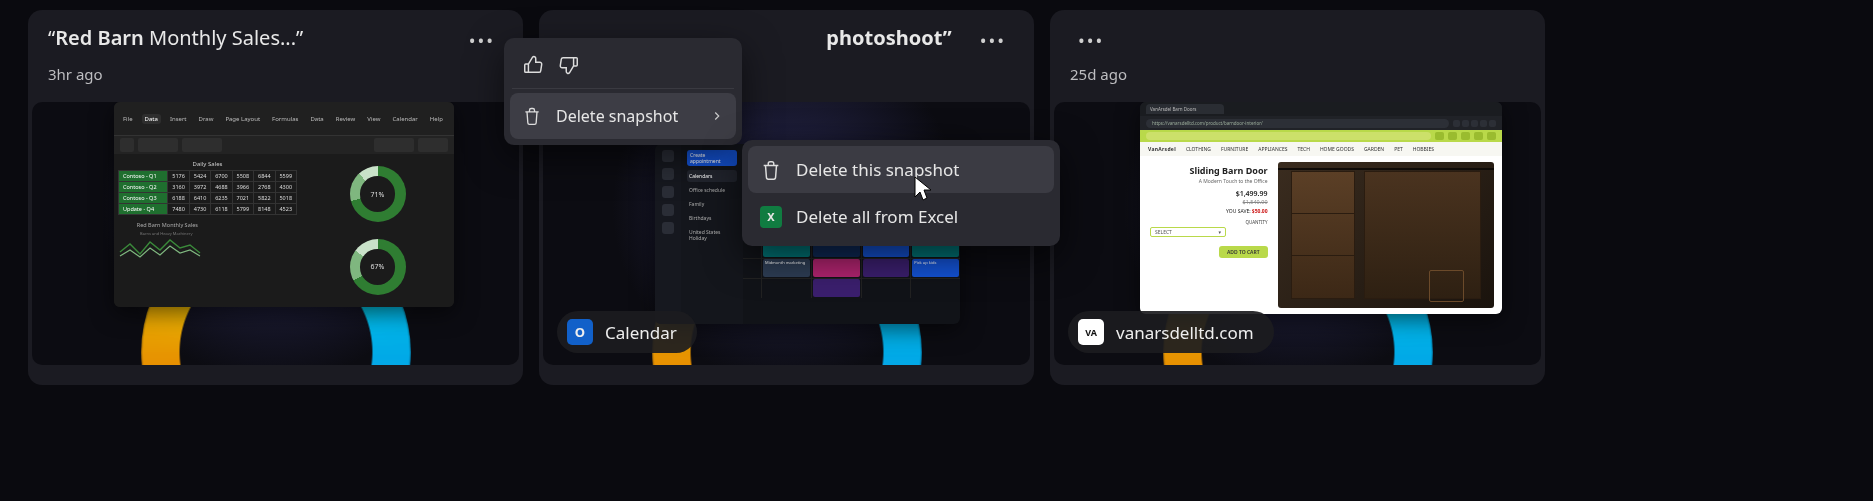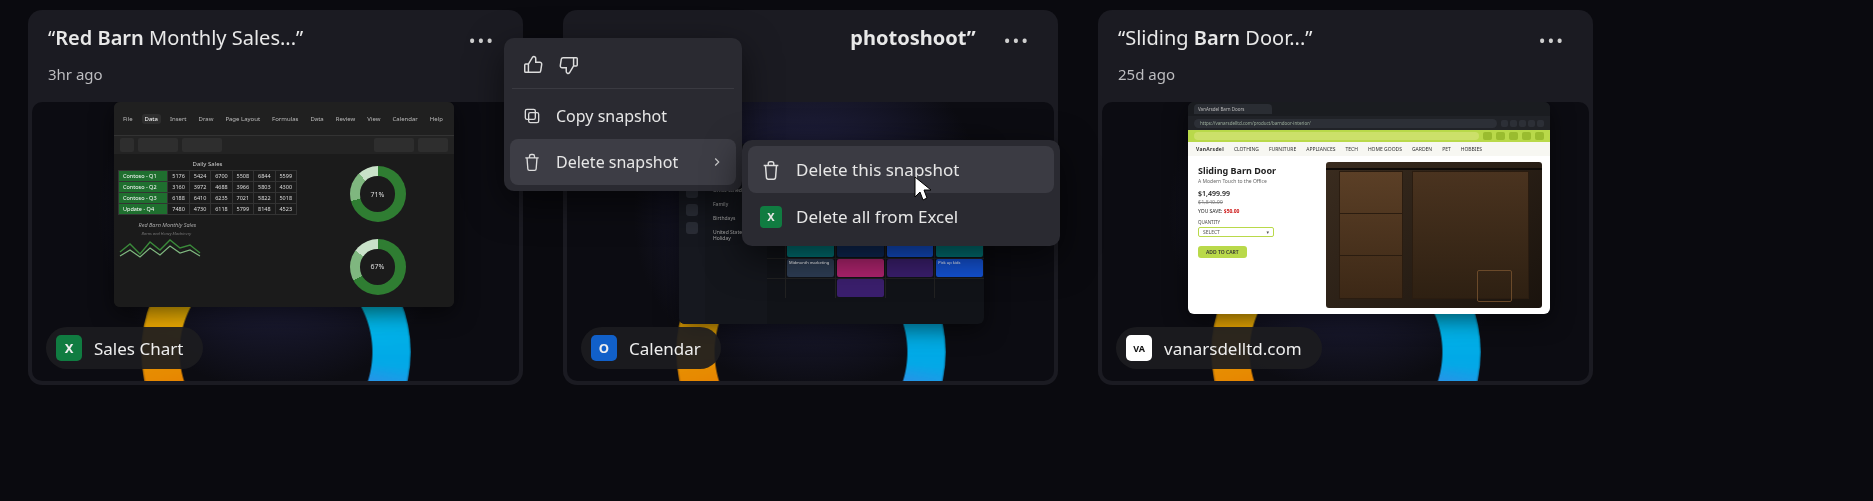--- a/index.html
+++ b/index.html
@@ -7,21 +7,21 @@
     background: #0a0a0f;
     font-family: "Segoe UI", system-ui, sans-serif;
     color: #fff;
     width: 1873px;
     height: 501px;
     overflow: hidden;
     position: relative;
   }
   .cards-row {
     display: flex;
-    gap: 40px;
+    gap: 16px;
     padding: 10px 28px;
   }
   .card {
     background: #1b1b22;
     border-radius: 14px;
     width: 495px;
     height: 375px;
     position: relative;
     overflow: hidden;
     display: flex;
@@ -47,21 +47,21 @@
   .more-btn {
     color: #cfcfcf;
     font-size: 18px;
     letter-spacing: 2px;
     cursor: pointer;
     padding: 4px 8px;
     border-radius: 6px;
   }
   .thumb-wrap {
     flex: 1;
-    margin: 10px 4px 4px 4px;
+    margin: 10px 4px 20px 4px;
     border-radius: 10px;
     position: relative;
     overflow: hidden;
     background: radial-gradient(circle at 50% 40%, #2a2a55 0%, #0c0c12 60%);
     padding-left: 40px;
   }
   
   .rainbow {
     position: absolute;
     left: 50%; transform: translateX(-50%);
@@ -119,21 +119,21 @@
   .tabbar { height:14px; background:#1a1c20; display:flex; align-items:center; gap:4px; padding:0 6px;}
   .tabbar .tab { background:#2a2d33; height:10px; width:78px; border-radius:4px 4px 0 0; font-size:4.5px; color:#bbb; display:flex; align-items:center; padding:0 4px;}
   .addrbar { height:14px; background:#202227; display:flex; align-items:center; padding:0 6px; gap:4px;}
   .addr-pill { flex:1; height:9px; background:#2c2f36; border-radius:5px; font-size:4.5px; color:#9a9; display:flex; align-items:center; padding:0 6px;}
   .addr-icons { display:flex; gap:2px;} .addr-icons span{width:7px;height:7px;border-radius:2px;background:#2c2f36;}
   .site-banner { height:12px; background:#b9d94a; display:flex; align-items:center; justify-content:flex-end; padding:0 6px; gap:4px;}
   .site-banner span { width:9px; height:8px; background:#9abc2f; border-radius:2px;}
   .site-nav { height:14px; background:#f7f7f2; display:flex; align-items:center; padding:0 8px; gap:10px; font-size:5px; color:#333;}
   .site-nav b { font-weight:700; letter-spacing:.3px;}
   .site-body { display:flex; height: calc(100% - 54px); background:#fff;}
-  .site-info { width:38%; padding:8px 10px; color:#222;}
+  .site-info { width:38%; padding:8px 10px; color:#222;text-align:right;}
   .site-info h1 { font-size:9px; font-weight:700;}
   .site-info .tag { font-size:5px; color:#666; margin:1px 0 5px;}
   .site-info .price { font-size:7px; font-weight:600;}
   .site-info .strike { text-decoration:line-through; color:#888; font-size:5.5px;}
   .site-info .save { font-size:5px; margin-top:2px;} .site-info .save b{color:#c11;}
   .site-info label { font-size:4.5px; color:#444; display:block; margin-top:5px;}
   .sel-box { border:1px solid #b9d94a; height:10px; width:76px; border-radius:2px; font-size:5px; color:#555; display:flex; align-items:center; padding:0 4px; justify-content:space-between; margin-top:2px;}
   .cart-btn { margin-top:6px; background:#b9d94a; color:#333; font-size:5px; font-weight:600; padding:3px 8px; border-radius:3px; display:inline-block;}
   .site-img { flex:1; background:linear-gradient(135deg,#3a2c1f,#1a130d); position:relative; margin:6px 8px 6px 0; border-radius:3px; overflow:hidden;}
   .door { position:absolute; left:6%; top:6%; width:30%; height:88%; background:linear-gradient(180deg,#5b3f26,#3c2816); border:1px solid #2a1c10;}
@@ -267,21 +267,21 @@
                     <td>5508</td>
                     <td>6844</td>
                     <td>5599</td>
                   </tr>
               <tr>
                     <td class="lbl">Contoso - Q2</td>
                     <td>3160</td>
                     <td>3972</td>
                     <td>4688</td>
                     <td>3966</td>
-                    <td>5803</td>
+                    <td>2768</td>
                     <td>4300</td>
                   </tr>
               <tr>
                     <td class="lbl">Contoso - Q3</td>
                     <td>6188</td>
                     <td>6410</td>
                     <td>6235</td>
                     <td>7021</td>
                     <td>5822</td>
                     <td>5018</td>
@@ -291,39 +291,35 @@
                     <td>7480</td>
                     <td>4730</td>
                     <td>6118</td>
                     <td>5799</td>
                     <td>8148</td>
                     <td>4523</td>
                   </tr>
             </tbody>
               </table>
             <div style="display:flex; gap:4px;">
-              <div style="width:54%;font-style:italic;">
+              <div style="width:54%;">
                 <div class="excel-subtitle" style="text-align:center">Red Barn Monthly Sales</div>
                 <div style="font-size:4px;color:#777;text-align:center">Barns and Heavy Machinery</div>
                 <svg width="100%" height="26">
                   <polyline points="2,16 12,8 22,18 32,6 42,14 52,4 62,12 72,9 82,17" fill="none" stroke="#3a8a3a" stroke-width="1.4"></polyline>
                   <polyline points="2,20 12,14 22,21 32,12 42,19 52,10 62,17 72,14 82,20" fill="none" stroke="#7fb77f" stroke-width="1.2"></polyline>
                 </svg>
               </div>
             </div>
           </div>
           <div class="excel-right">
             <div class="donut" data-pct="71%"></div>
             <div class="donut donut2" data-pct="67%"></div>
           </div>
         </div>
-      </div>
-      <div class="chip">
-        <div class="icon-box ic-excel"></div>
-        <span>Sales Chart</span>
       </div>
     </div>
   </div>
 
   <div class="card">
     <div class="card-header">
       <div class="card-title" style="margin-left:auto;font-weight:bold;">photoshoot”</div>
       <div class="more-btn" style="margin-left:20px;">•••</div>
     </div>
     <div class="card-time">&nbsp;</div>
@@ -411,23 +407,20 @@
       </div>
       <div class="chip">
         <div class="icon-box ic-outlook"></div>
         <span>Calendar</span>
       </div>
     </div>
   </div>
 
   <div class="card">
     <div class="card-header">
-      <div class="card-title">
-        <span>“Sliding </span><b>Barn</b><span> Door...”</span>
-      </div>
       <div class="more-btn">•••</div>
     </div>
     <div class="card-time">25d ago</div>
     <div class="thumb-wrap">
       <div class="rainbow"></div>
       <div class="app-window browser-win">
         <div class="tabbar">
           <div class="tab">VanArsdel Barn Doors</div>
         </div>
         <div class="addrbar">
@@ -497,29 +490,20 @@
           <path d="M7 11v9H4a1 1 0 0 1-1-1v-7a1 1 0 0 1 1-1h3zm0 0 4.5-7.5A2 2 0 0 1 15 5v4h4.5a2 2 0 0 1 2 2.3l-1.1 7A2 2 0 0 1 18.4 20H7"></path>
         </svg>
     </span>
     <span>
       <svg width="22" height="22" viewBox="0 0 24 24" fill="none" stroke="#ddd" stroke-width="1.6">
           <path d="M17 13V4h3a1 1 0 0 1 1 1v7a1 1 0 0 1-1 1h-3zm0 0-4.5 7.5A2 2 0 0 1 9 19v-4H4.5a2 2 0 0 1-2-2.3l1.1-7A2 2 0 0 1 5.6 4H17"></path>
         </svg>
     </span>
   </div>
   <div class="sep"></div>
-  <div class="menu-row">
-    <span>
-      <svg width="20" height="20" viewBox="0 0 24 24" fill="none" stroke="#ddd" stroke-width="1.6">
-          <rect x="8" y="8" width="12" height="12" rx="2"></rect>
-          <rect x="4" y="4" width="12" height="12" rx="2"></rect>
-        </svg>
-    </span>
-    <span>Copy snapshot</span>
-  </div>
   <div class="menu-row hover">
     <span>
       <svg width="20" height="20" viewBox="0 0 24 24" fill="none" stroke="#ddd" stroke-width="1.6">
           <path d="M4 7h16M9 7V5a2 2 0 0 1 2-2h2a2 2 0 0 1 2 2v2m-9 0 1 13a2 2 0 0 0 2 2h6a2 2 0 0 0 2-2l1-13"></path>
         </svg>
     </span>
     <span>Delete snapshot</span>
     <span class="chevron">
       <svg width="14" height="14" viewBox="0 0 24 24" fill="none" stroke="#ccc" stroke-width="2">
           <path d="m9 6 6 6-6 6"></path>

